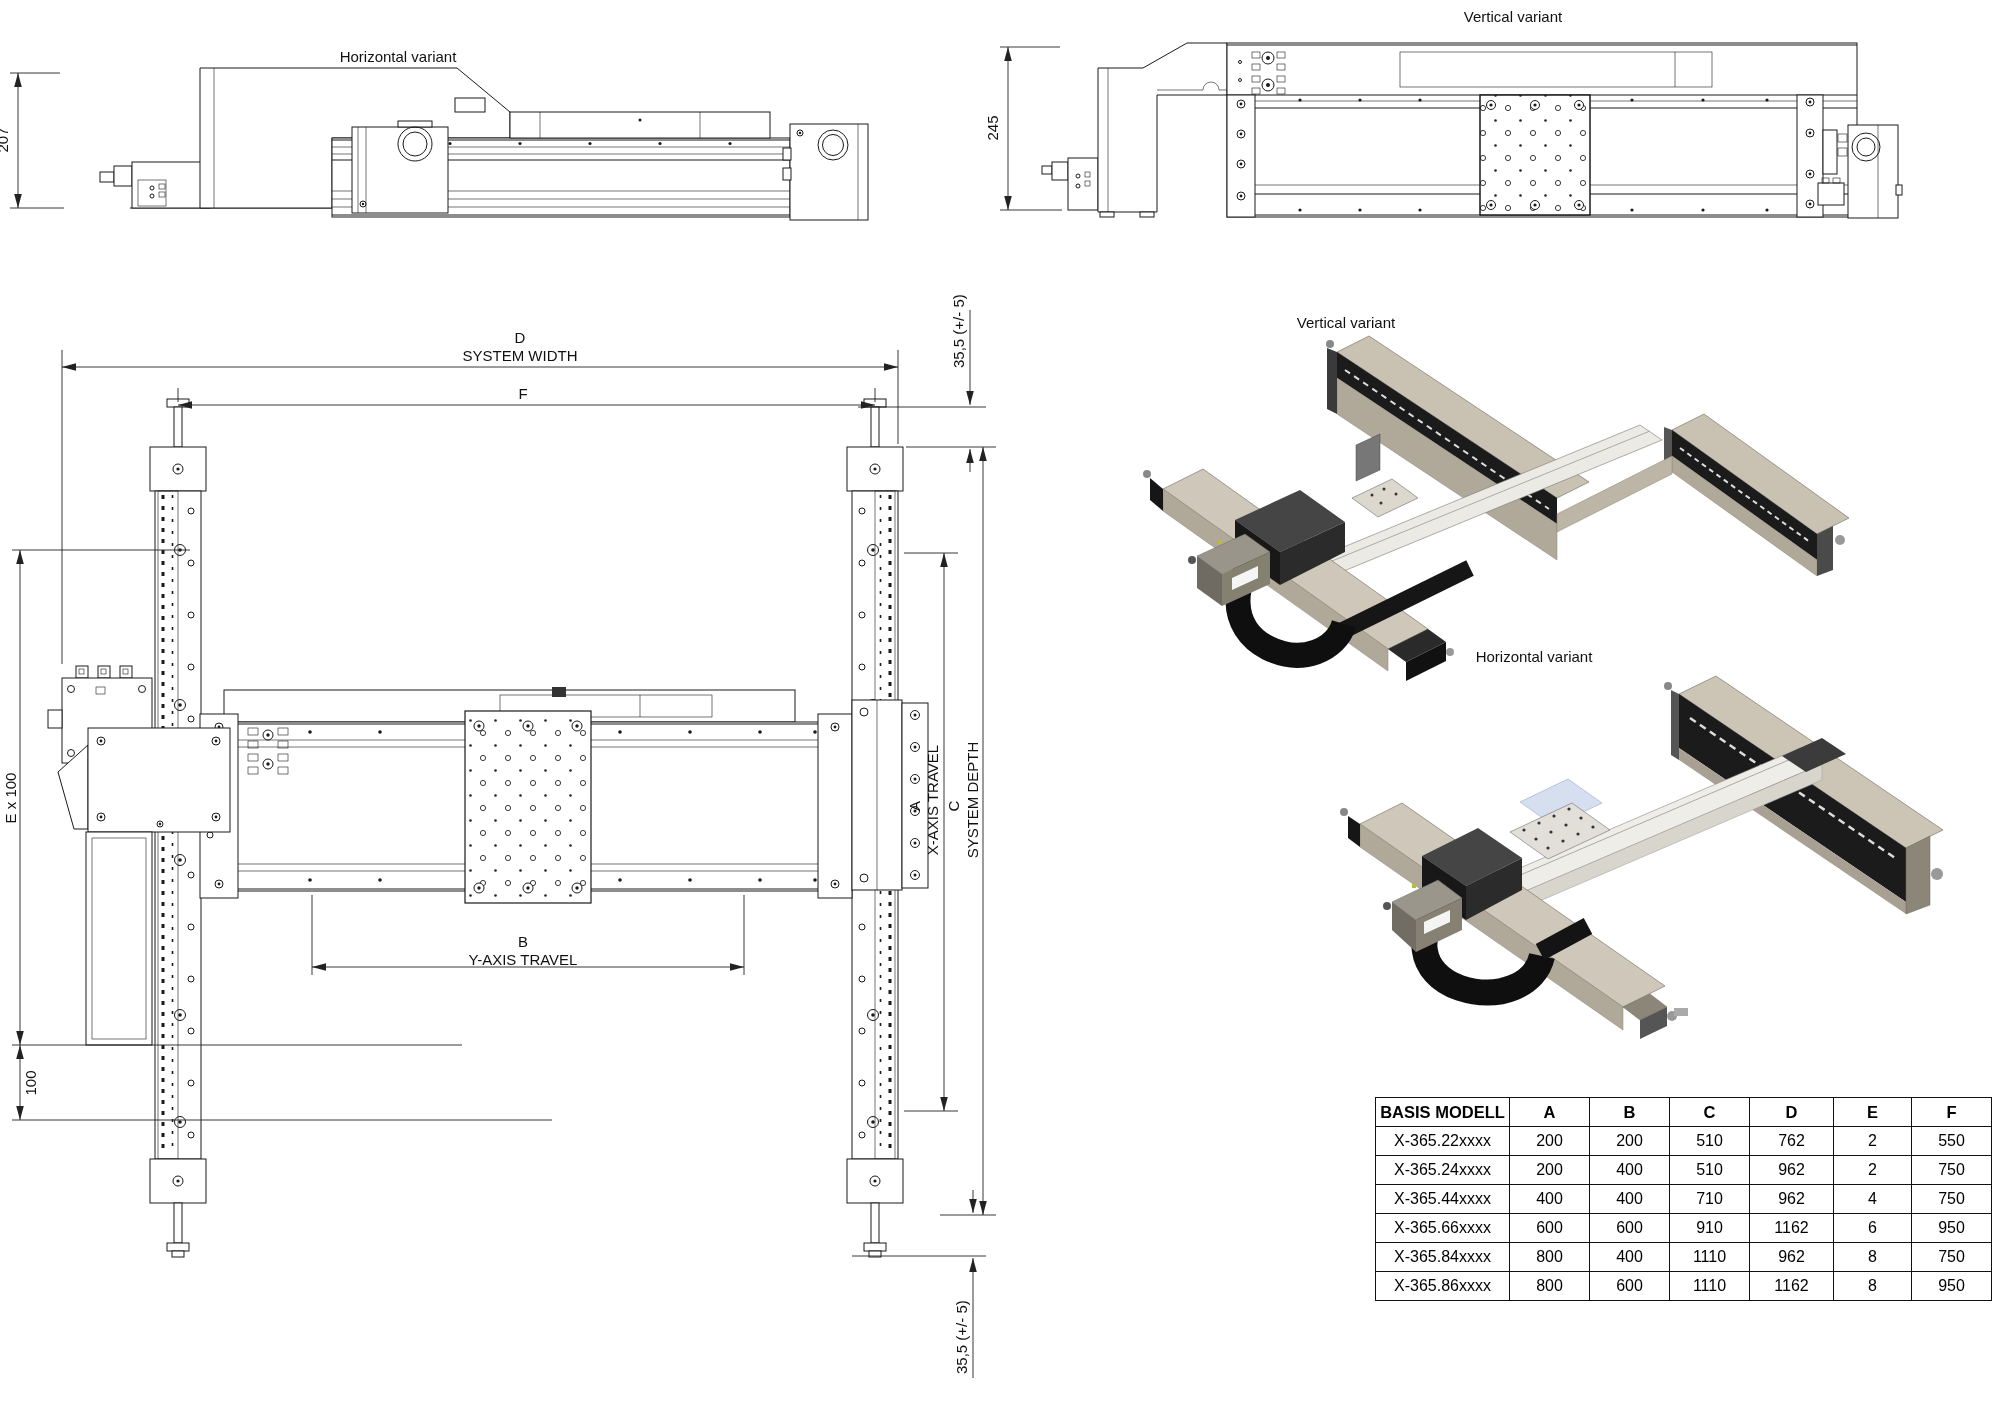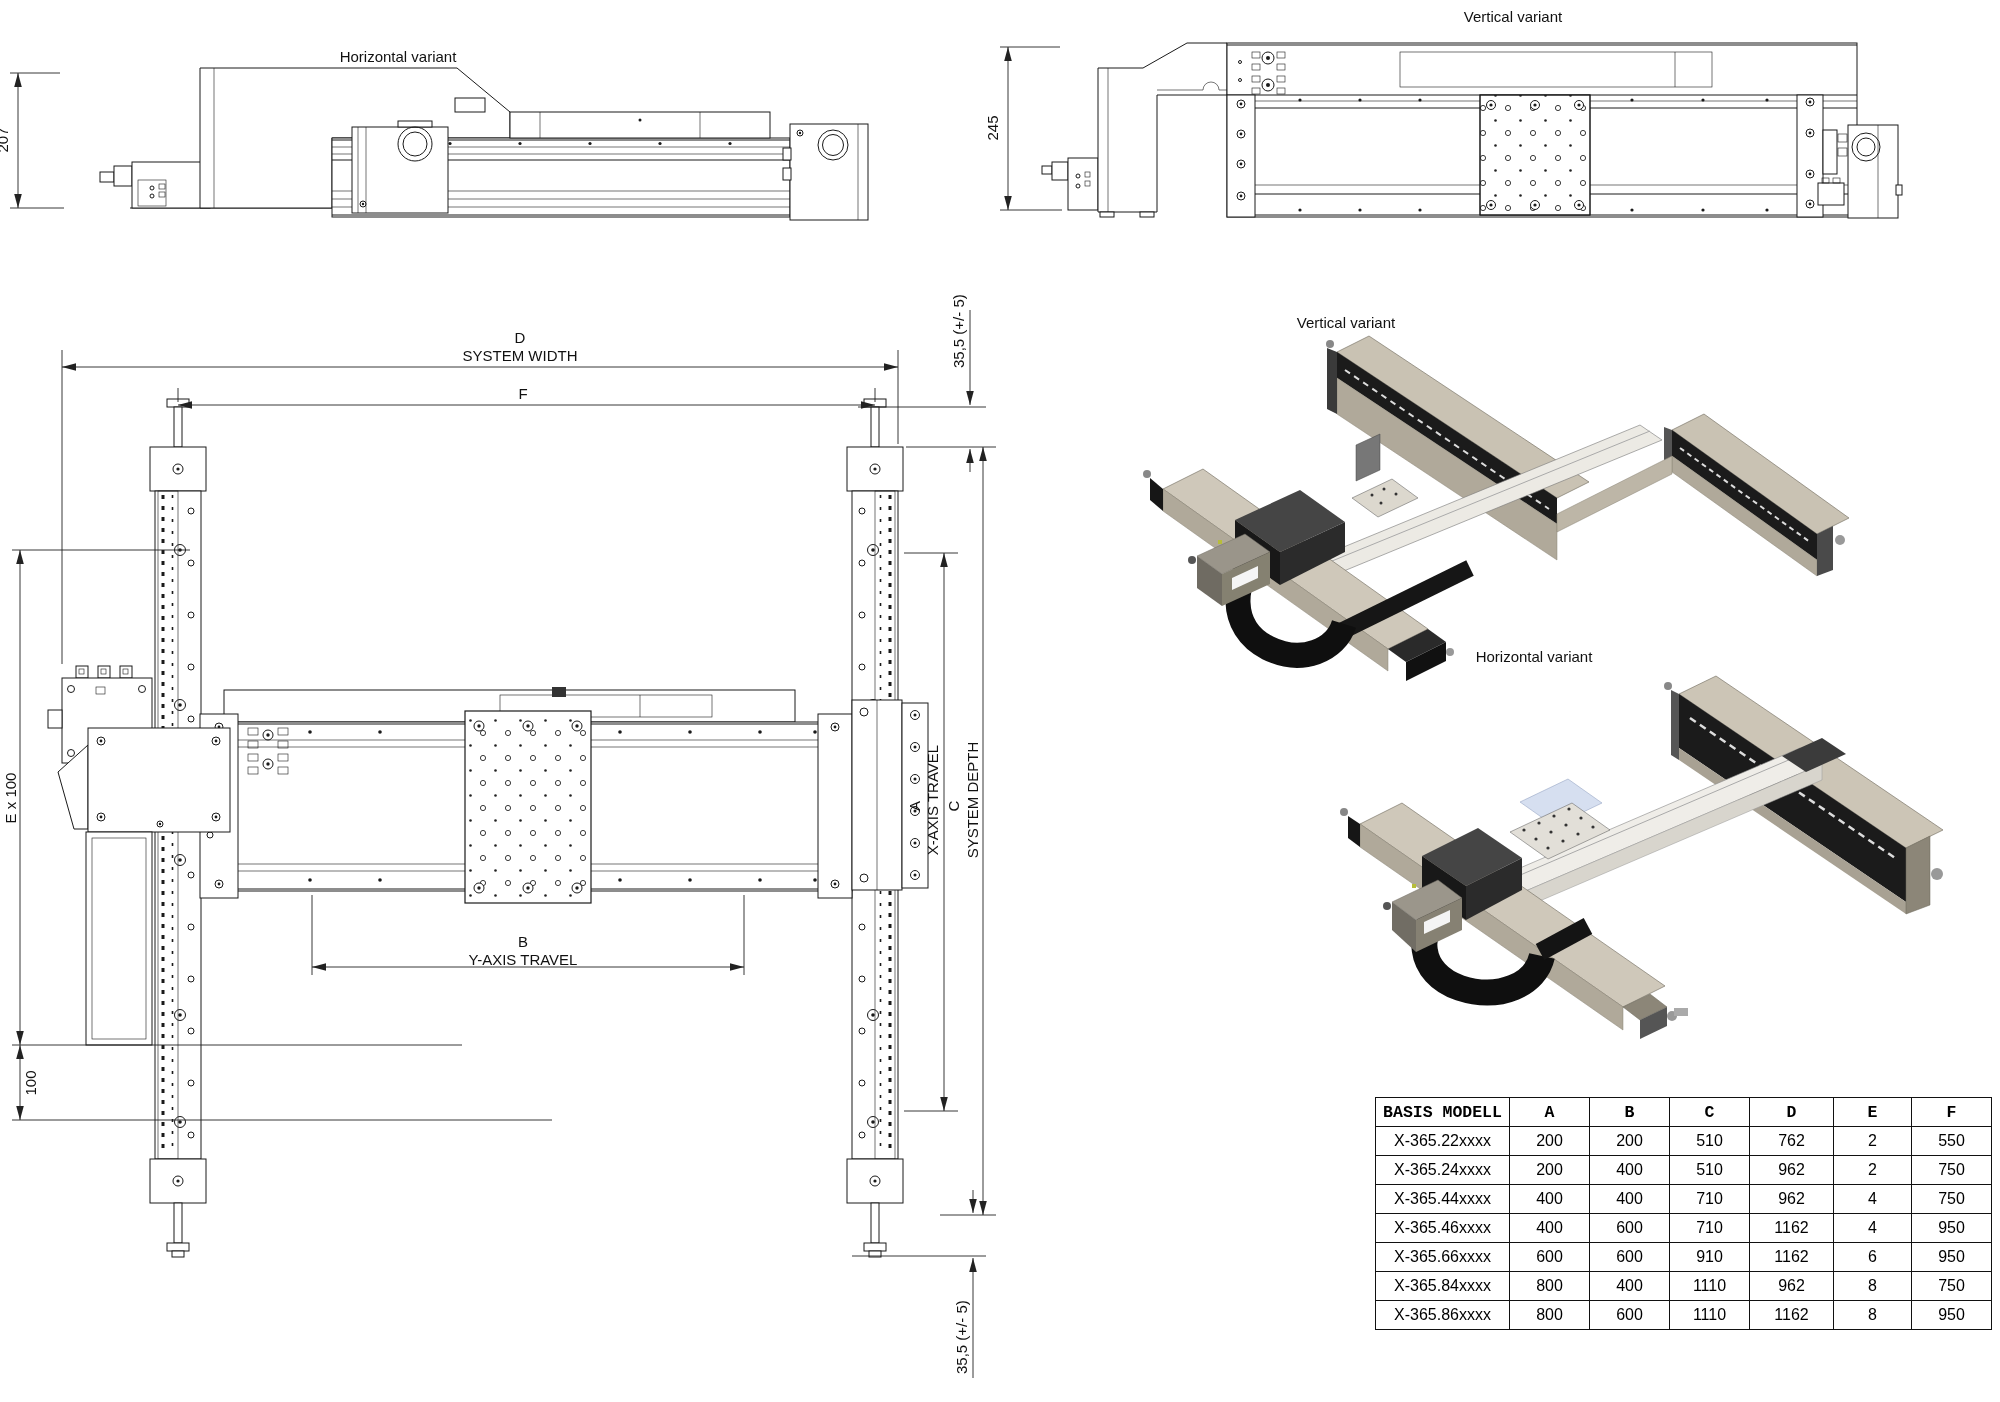--- a/index.html
+++ b/index.html
@@ -9,21 +9,21 @@
   svg text{font-family:"Liberation Sans",sans-serif;font-size:15px;fill:#111;}
   .p  {stroke:#1a1a1a;stroke-width:1;fill:#fff;}
   .pn {stroke:#1a1a1a;stroke-width:1;fill:none;}
   .thin{stroke-width:0.6;}
   .dim{stroke:#222;stroke-width:0.9;fill:none;}
   .dot{fill:#1a1a1a;stroke:none;}
   table.spec{position:absolute;left:1375px;top:1097px;width:616px;border-collapse:collapse;
              table-layout:fixed;background:#fff;}
   table.spec th,table.spec td{border:1.5px solid #111;text-align:center;vertical-align:middle;
              height:28px;padding:0;font-size:16px;color:#000;}
-  table.spec th{font-weight:bold;font-size:16.5px;font-family:Liberation Mono, monospace;}
+  table.spec th{font-weight:bold;font-size:16.5px;}
 </style>
 </head>
 <body>
 
 <div class="canvas">
 <svg width="2000" height="1402" viewBox="0 0 2000 1402">
 <defs>
   <marker id="ah" markerUnits="userSpaceOnUse" markerWidth="16" markerHeight="12" refX="15" refY="6" orient="auto-start-reverse">
     <path d="M15,6 L1,2.2 L1,9.8 Z" fill="#222"></path>
   </marker>
@@ -602,29 +602,20 @@
         <tr>
           <td>X-365.44xxxx</td>
           <td>400</td>
           <td>400</td>
           <td>710</td>
           <td>962</td>
           <td>4</td>
           <td>750</td>
         </tr>
         <tr>
-          <td>X-365.46xxxx</td>
-          <td>400</td>
-          <td>600</td>
-          <td>710</td>
-          <td>1162</td>
-          <td>4</td>
-          <td>950</td>
-        </tr>
-        <tr>
           <td>X-365.66xxxx</td>
           <td>600</td>
           <td>600</td>
           <td>910</td>
           <td>1162</td>
           <td>6</td>
           <td>950</td>
         </tr>
         <tr>
           <td>X-365.84xxxx</td>

